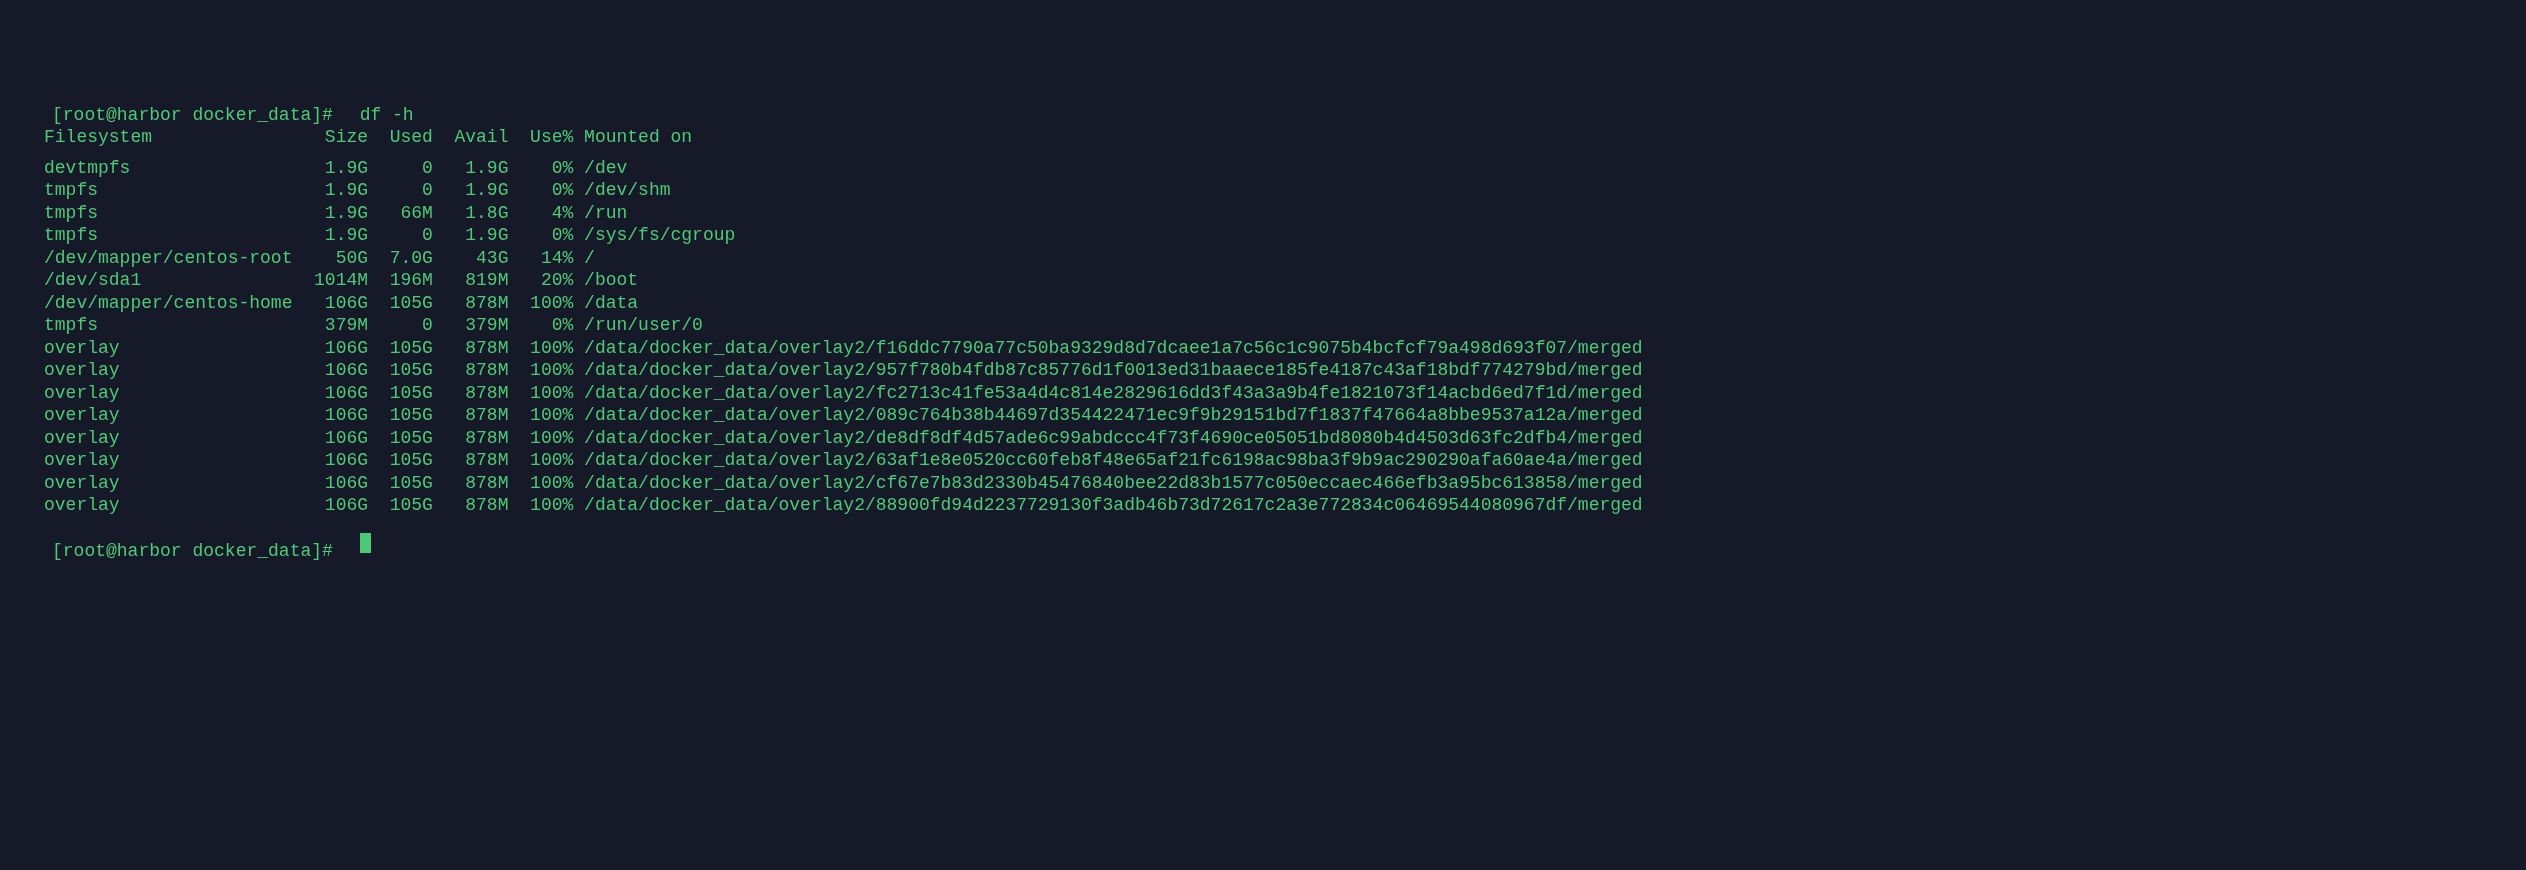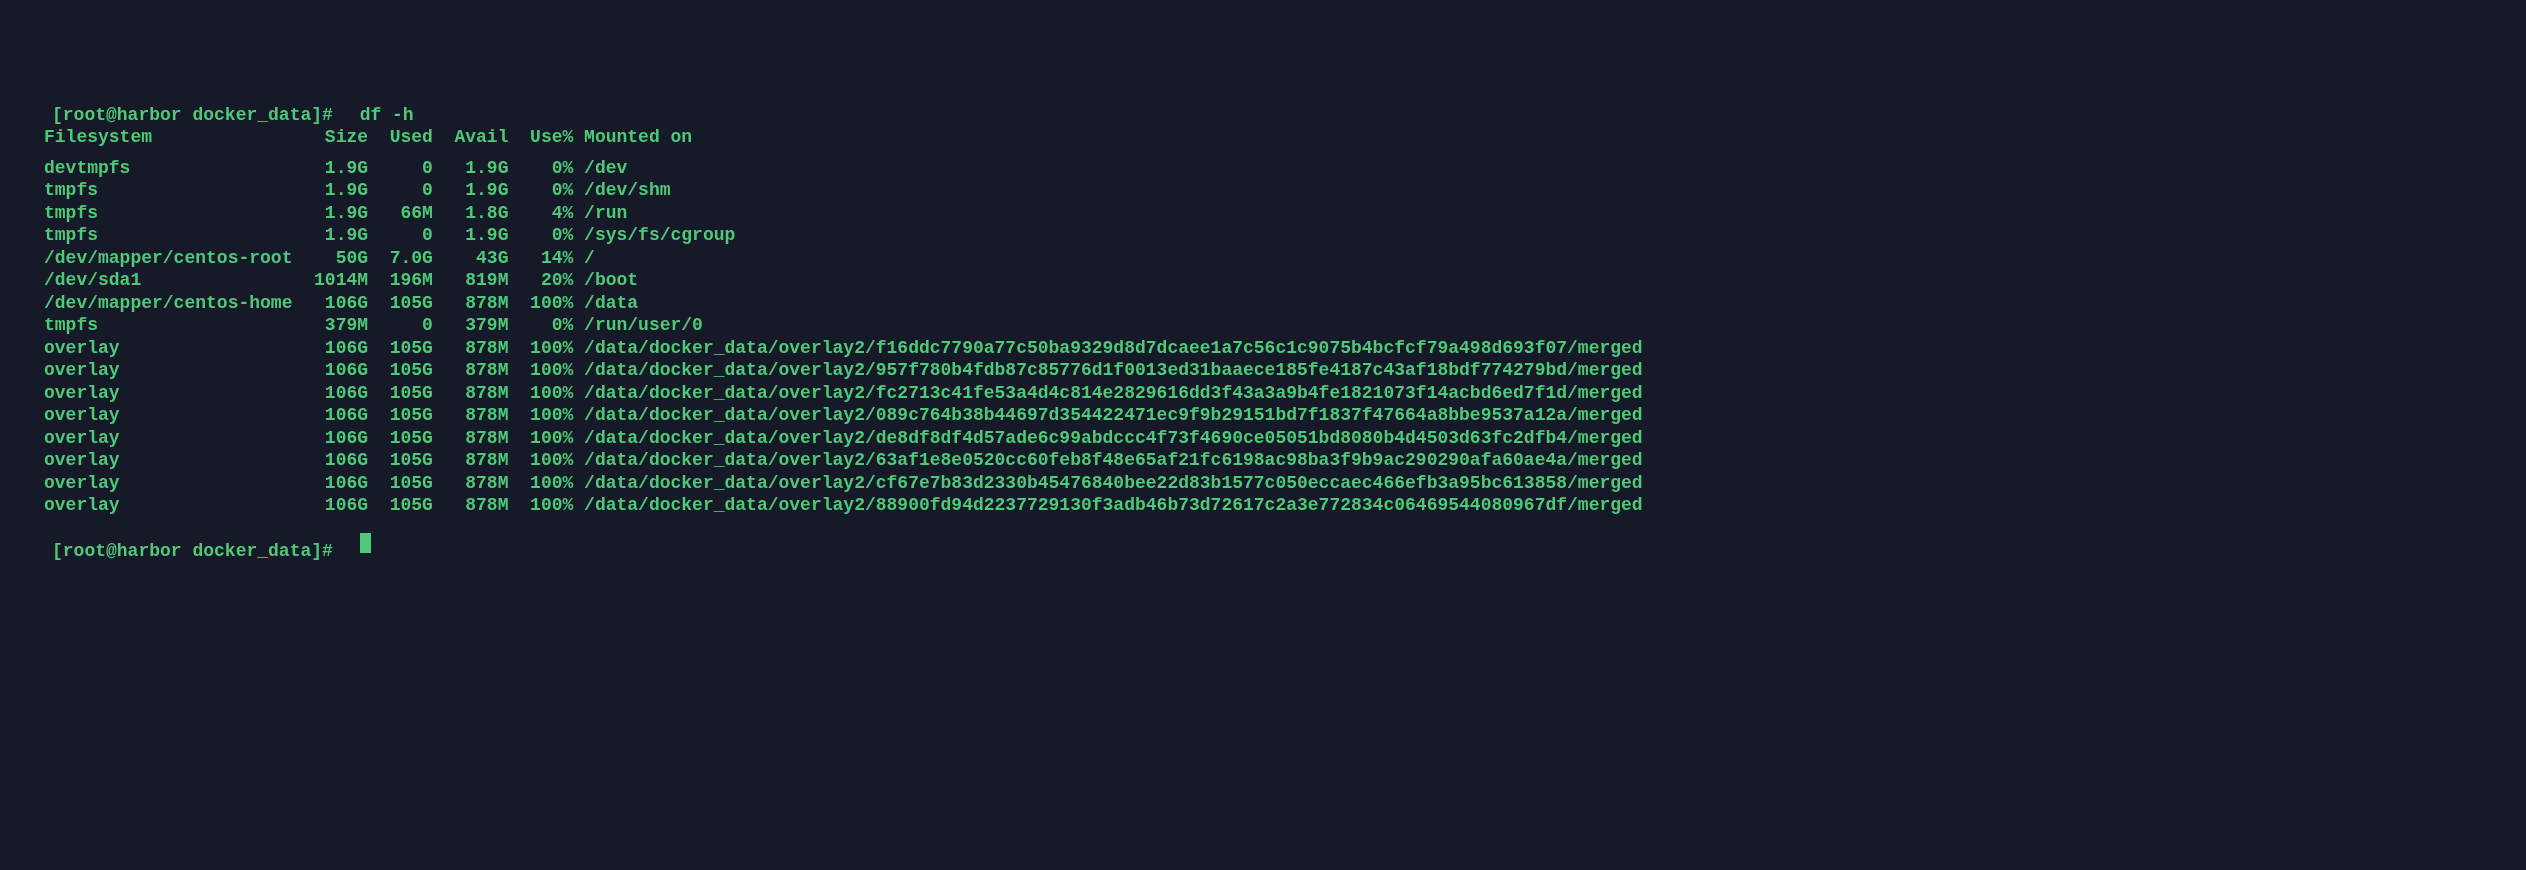--- a/index.html
+++ b/index.html
@@ -1,19 +1,18 @@
 <!DOCTYPE html>
 <html><head>
   <meta charset="utf-8">
   <style>
     * {
       margin: 8px;
       padding: 0;
       box-sizing: border-box;
-      font-weight: bold;
     }
     body {
       background-color: #161927;
       color: #4ec977;
       font-family: 'Menlo', 'Monaco', 'Consolas', 'Courier New', monospace;
       font-size: 18px;
       line-height: 1.25;
       padding: 12px;
       white-space: pre;
       width: 2526px;

